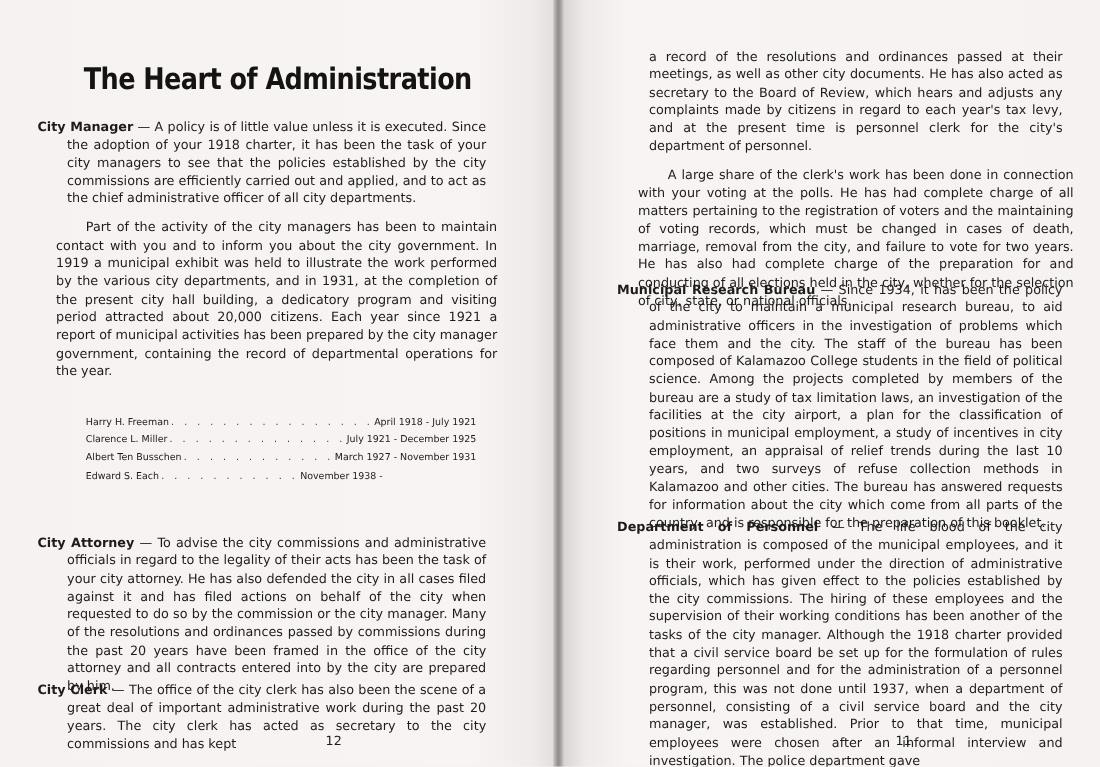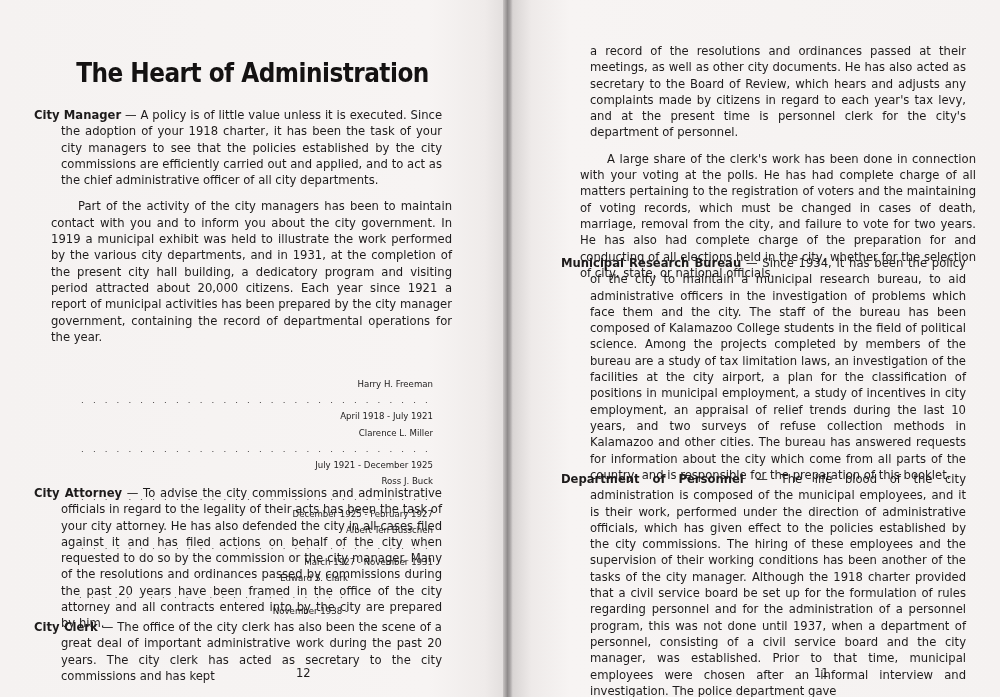--- a/index.html
+++ b/index.html
@@ -34,21 +34,21 @@
       color: #141212;
     }
     .text { font-size: 11.6px; line-height: 16.3px; text-align: justify; }
     .section { position: absolute; }
     .section .lead { font-weight: bold; }
     .indent-body { padding-left: 27px; text-indent: -27px; }
     .para { text-indent: 27px; margin: 0; }
     .p0 { margin: 10px; }
     .left-col { left: 24px; width: 428px; }
     .managers { position: absolute; left: 78px; top: 376px; width: 355px; font-size: 8.6px; line-height: 16.2px; }
-    .mgr-row { display: flex; align-items: flex-end; white-space: nowrap; overflow: hidden; flex-direction: column; }
+    .mgr-row { display: flex; align-items: flex-start; white-space: nowrap; overflow: hidden; }
     .mgr-name { flex: none; }
     .mgr-dots { flex: 1; overflow: hidden; letter-spacing: 3.2px; color: #3a3636; padding: 0 2px; }
     .mgr-dots::before { content: ". . . . . . . . . . . . . . . . . . . . . . . . . . . . . . . . . . . . . . . . . ."; }
     .mgr-term { flex: none; }
     .page-num { position: absolute; font-size: 11.5px; margin-left: 43px; }
   </style>
 </head>
 <body>
 
 <div class="spread">
@@ -70,31 +70,26 @@
         <span class="mgr-name">Harry H. Freeman</span>
         <span class="mgr-dots"></span>
         <span class="mgr-term">April 1918 - July 1921</span>
       </div>
     <div class="mgr-row">
         <span class="mgr-name">Clarence L. Miller</span>
         <span class="mgr-dots"></span>
         <span class="mgr-term">July 1921 - December 1925</span>
       </div>
     <div class="mgr-row">
-        <span class="mgr-name">Ross J. Buck</span>
-        <span class="mgr-dots"></span>
-        <span class="mgr-term">December 1925 - February 1927</span>
-      </div>
-    <div class="mgr-row">
         <span class="mgr-name">Albert Ten Busschen</span>
         <span class="mgr-dots"></span>
         <span class="mgr-term">March 1927 - November 1931</span>
       </div>
     <div class="mgr-row" style="width:270px;">
-        <span class="mgr-name">Edward S. Clark</span>
+        <span class="mgr-name">Edward S. Each</span>
         <span class="mgr-dots"></span>
         <span class="mgr-term">November 1938 -</span>
       </div>
   </div>
 
   <div class="section text left-col" style="top:475px;">
     <p class="p0 indent-body"><span class="lead">City Attorney</span><span> — </span><span>To advise the city commissions and administrative officials in regard to the legality of their acts has been the task of your city attorney.  He has also defended the city in all cases filed against it and has filed actions on behalf of the city when requested to do so by the commission or the city manager.  Many of the resolutions and ordinances passed by commissions during the past 20 years have been framed in the office of the city attorney and all contracts entered into by the city are prepared by him.</span></p>
   </div>
 
   <div class="section text left-col" style="top:609px;">

